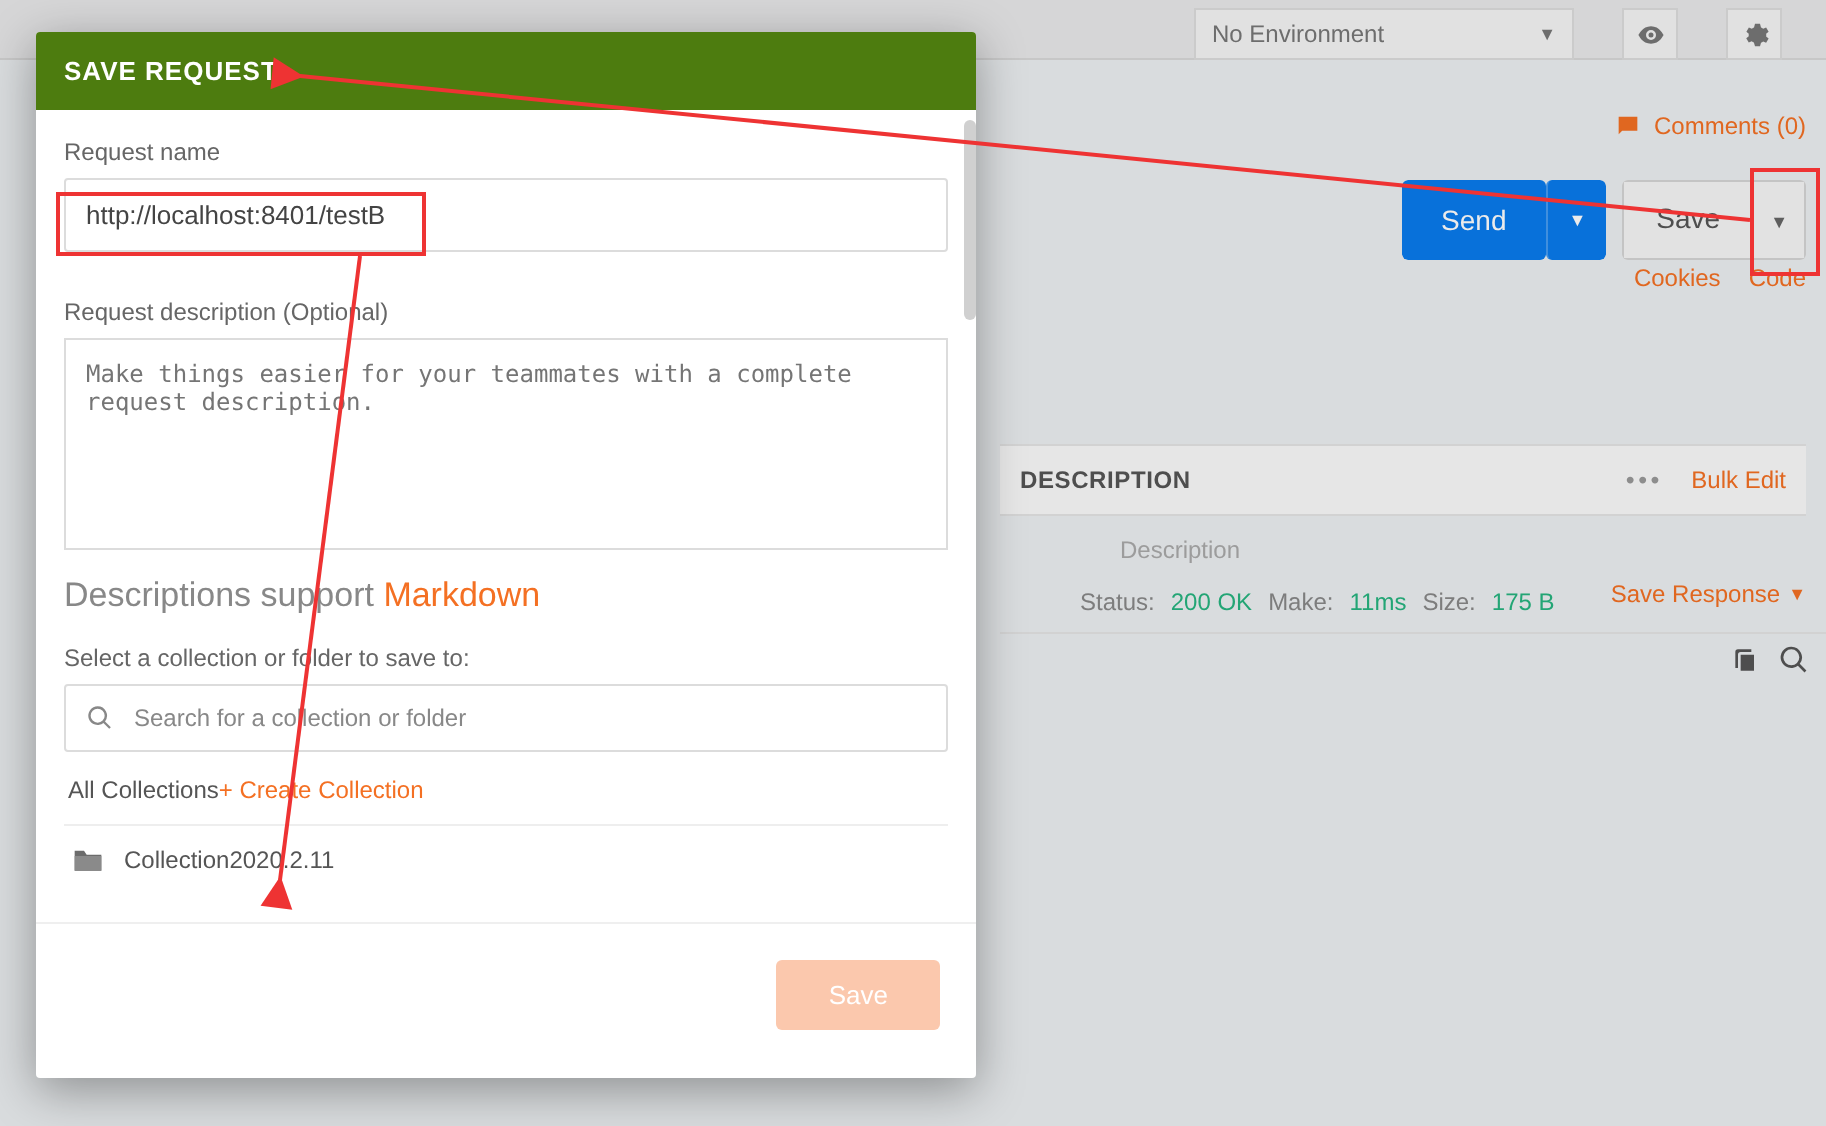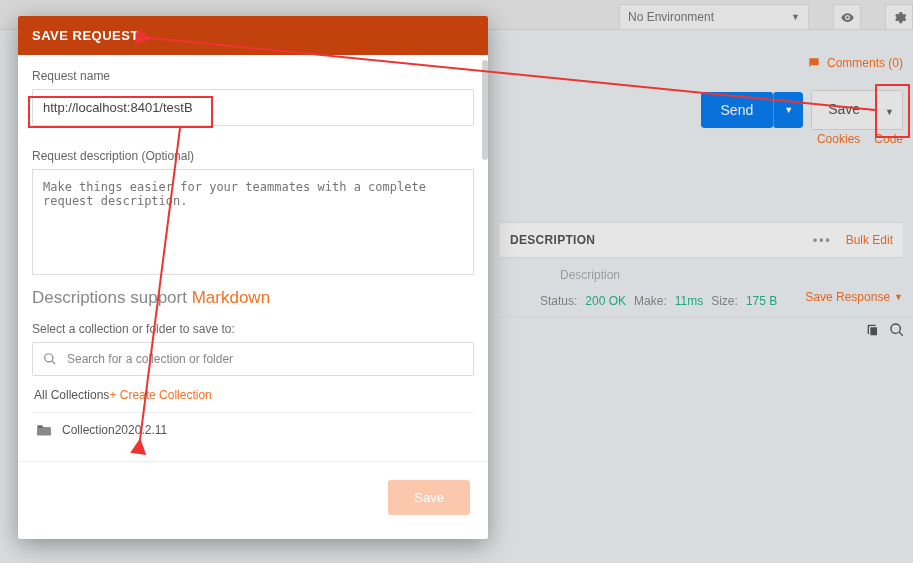--- a/index.html
+++ b/index.html
@@ -1,29 +1,29 @@
 <!DOCTYPE html>
 <html><head>
 <meta charset="utf-8">
 <style>
   * { box-sizing: border-box; margin: 0; padding: 0; font-family: -apple-system, "Segoe UI", Arial, sans-serif; }
   body { width: 913px; height: 563px; background: #f0f0f0; position: relative; overflow: hidden; }
 
   
   .bg { position: absolute; inset:0; background:#eceff1; filter: none; }
   .bg-top { height:30px; background:#e9e9ea; border-bottom:1px solid #d8d8d8; }
-  .bg-envrow { position:absolute; top:4px; right:0; display:flex; align-items:flex-start; gap:24px; }
+  .bg-envrow { position:absolute; top:4px; right:22px; display:flex; align-items:flex-start; gap:24px; }
   .env-select { width:190px; height:26px; background:#f5f5f5; border:1px solid #ddd; font-size:12px; color:#777; padding:0 8px; display:flex; align-items:center; justify-content:space-between; }
   .icon-btn { width:28px; height:26px; background:#f5f5f5; border:1px solid #ddd; display:flex; align-items:center; justify-content:center; color:#777; }
   .icon-btn svg { width:15px; height:15px; }
 
   .comments { position:absolute; top:56px; right:10px; color:#f47023; font-size:12px; display:flex; align-items:center; gap:6px; }
   .comments svg{ width:14px; height:14px; fill:#f47023;}
 
-  .sendrow { position:absolute; top:90px; right:10px; display:flex; gap:8px; align-items:center; }
+  .sendrow { position:absolute; top:90px; right:10px; display:flex; gap:8px; }
   .send-btn { background:#0d9cfb; background:#1f87e5; background:#097bed; color:#fff; padding:10px 18px; font-size:14px; border-radius:3px; display:flex; align-items:center; gap:10px;}
   .send-main { background:#097bed; padding:10px 20px; }
   .send-dd { background:#097bed; padding:10px 10px; border-left:1px solid rgba(255,255,255,.25);}
   .btn-grp { display:flex; border-radius:3px; overflow:hidden;}
   .save-btn { background:#f6f6f6; border:1px solid #d5d5d5; color:#555; padding:10px 16px; font-size:14px;}
   .save-dd { background:#f6f6f6; border:1px solid #d5d5d5; border-left:none; padding:10px 8px; color:#666;}
   .cookies-code { position:absolute; top:132px; right:10px; display:flex; gap:14px; font-size:12px; }
   .cookies-code span { color:#f47023; }
 
   .desc-row { position:absolute; top:222px; left:500px; right:10px; height:36px; border-top:1px solid #e4e4e4; border-bottom:1px solid #e4e4e4; display:flex; align-items:center; padding:0 10px; font-size:12px; color:#666; background:#fafafa;}
@@ -38,21 +38,21 @@
   .saver { position:absolute; top:290px; right:10px; color:#f47023; font-size:12px; display:flex; align-items:center; gap:4px;}
   .saver .tri{font-size:9px;}
   .status-divider { position:absolute; top:316px; left:500px; right:0; height:1px; background:#e4e4e4;}
 
   .copy-search { position:absolute; top:322px; right:8px; display:flex; gap:8px; color:#555;}
   .copy-search svg{width:16px;height:16px;}
 
   
   .overlay { position:absolute; inset:0; background:rgba(0,0,0,.08); }
   .modal { position:absolute; left:18px; top:16px; width:470px; background:#fff; border-radius:2px; box-shadow:0 6px 24px rgba(0,0,0,.35); }
-  .modal-hd { background:#c2410c; color:#fff; padding:12px 14px; font-size:13px; letter-spacing:.5px; font-weight:bold; border-radius:2px 2px 0 0;}
+  .modal-hd { background:#4d7c0f; color:#fff; padding:12px 14px; font-size:13px; letter-spacing:.5px; font-weight:bold; border-radius:2px 2px 0 0;}
   .modal-body { padding:14px 14px 6px; font-size:12px; color:#555; max-height:430px; }
   .field-lb { font-size:12px; color:#666; margin-bottom:6px;}
   .txt { width:100%; border:1px solid #dcdcdc; padding:10px 10px; font-size:13px; color:#444; border-radius:2px; margin-bottom:23px;}
   .ta { width:100%; height:106px; border:1px solid #dcdcdc; padding:10px; font-size:12px; color:#999; font-family: ui-monospace, Menlo, Consolas, monospace; resize:none; }
   .md-note { font-size:17px; color:#888; margin:10px 0 14px;}
   .md-note a{ color:#f47023; text-decoration:none;}
   .coll-search { display:flex; align-items:center; gap:10px; border:1px solid #dcdcdc; padding:9px 10px; border-radius:2px; margin-top:6px; color:#888;}
   .coll-hdr { display:flex; justify-content:flex-start; padding:12px 2px 10px; font-size:12px; color:#555;}
   .create { color:#f47023;}
   .coll-item { display:flex; align-items:center; gap:10px; padding:10px 4px; font-size:12px; color:#555; border-top:1px solid #eee;}

